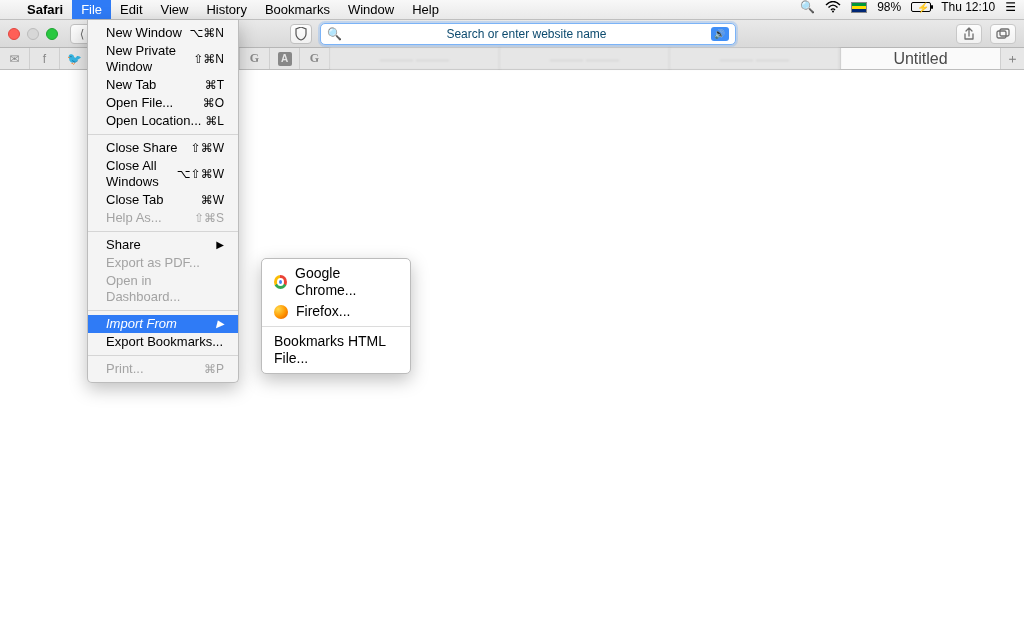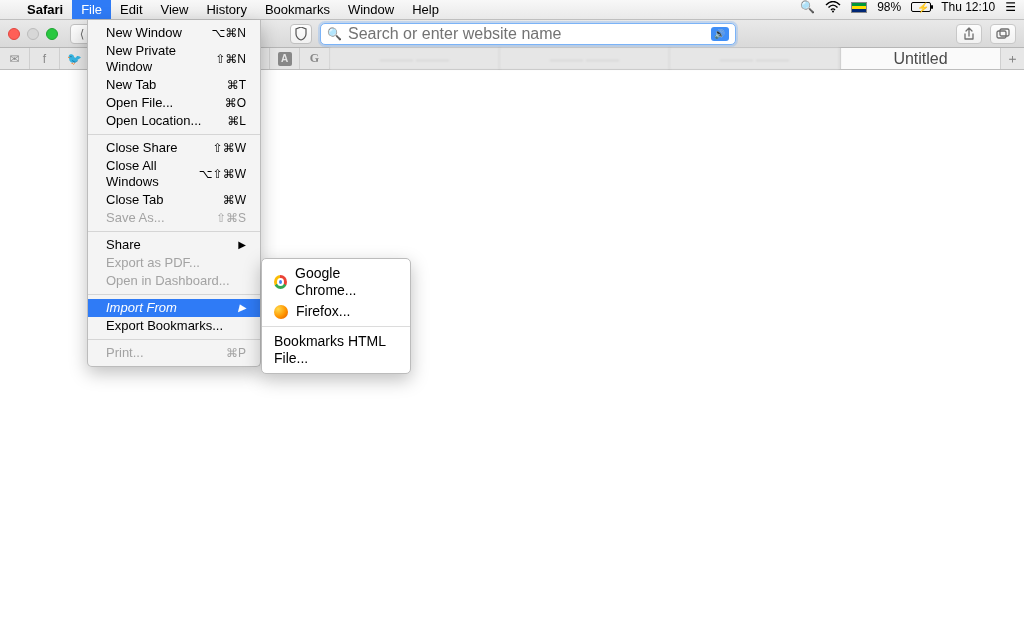--- a/index.html
+++ b/index.html
@@ -23,34 +23,34 @@
   .toolbar { height: 28px; background: linear-gradient(#e9e9e9,#d9d9d9); border-bottom: 1px solid #b6b6b6; display: flex; align-items: center; padding: 0 8px; gap: 8px; }
   .traffic { display:flex; gap:7px; margin-right:4px;}
   .dot{width:12px;height:12px;border-radius:50%;}
   .red{background:#ff5f57;border:0.5px solid #e24640;}
   .yellow{background:#d7d7d7;border:0.5px solid #bbb;}
   .green{background:#28c840;border:0.5px solid #1fa533;}
   .navbtn{width:24px;height:20px;border:1px solid #c0c0c0;border-radius:4px;background:linear-gradient(#fdfdfd,#f1f1f1);display:flex;align-items:center;justify-content:center;color:#6a6a6a;font-size:12px;}
   .shield{width:22px;height:20px;border:1px solid #c0c0c0;border-radius:4px;background:linear-gradient(#fdfdfd,#f1f1f1);display:flex;align-items:center;justify-content:center;color:#555;}
   .urlbar{flex:0 0 416px;height:22px;border:1.5px solid #7bb3f7;border-radius:5px;background:#fff;display:flex;align-items:center;padding:0 6px;gap:6px;position:relative;box-shadow:0 0 0 2px rgba(123,179,247,.35);}
   .urlbar .mag{color:#9a9a9a;font-size:12px;}
-  .urlbar .ph{color:#737373;font-size:16px;flex:1;}
+  .urlbar .ph{color:#0c4a6e;font-size:12px;flex:1;text-align:center;}
   .urlbar .reader{width:18px;height:14px;border-radius:3px;background:#3f8ef7;display:flex;align-items:center;justify-content:center;color:#fff;font-size:9px;}
   .toolbar .tspacer{flex:1;}
   .tbtn{width:26px;height:20px;border:1px solid #c8c8c8;border-radius:4px;background:linear-gradient(#fdfdfd,#f1f1f1);display:flex;align-items:center;justify-content:center;color:#6f6f6f;font-size:12px;}
 
   
   .tabbar{height:22px;background:#e0e0e0;border-bottom:1px solid #bdbdbd;display:flex;align-items:stretch;}
   .favtab{width:30px;border-right:1px solid #cfcfcf;display:flex;align-items:center;justify-content:center;color:#8a8a8a;font-size:12px;background:#e6e6e6;}
   .blurred{flex:1;display:flex;align-items:center;justify-content:center;color:#c6c6c6;font-size:11px;filter:blur(1.2px);border-right:1px solid #cfcfcf;background:#e6e6e6;}
   .activeTab{width:160px;background:#fafafa;border-left:1px solid #cfcfcf;display:flex;align-items:center;justify-content:center;font-size:16px;color:#4a4a4a;}
   .plusTab{width:24px;display:flex;align-items:center;justify-content:center;color:#7a7a7a;border-left:1px solid #cfcfcf;background:#e7e7e7;}
 
   
-  .menu{position:absolute;top:20px;left:87px;width:174px;background:#f4f4f4;border:1px solid #bcbcbc;border-top:none;border-radius:0 0 5px 5px;box-shadow:0 6px 18px rgba(0,0,0,.25);padding:4px 0;font-size:13px;}
+  .menu{position:absolute;top:20px;left:87px;width:152px;background:#f4f4f4;border:1px solid #bcbcbc;border-top:none;border-radius:0 0 5px 5px;box-shadow:0 6px 18px rgba(0,0,0,.25);padding:4px 0;font-size:13px;}
   .menu .row{display:flex;align-items:center;justify-content:space-between;padding:1px 14px 1px 18px;line-height:16px;}
   .menu .row.disabled{color:#a3a3a3;}
   .menu .row.sel{background:#2f7bf6;color:#ffffff;font-style:italic;}
   .menu .sep{height:1px;background:#d5d5d5;margin:4px 0;}
   .menu .sc{font-size:12px;letter-spacing:0;}
   .menu .arrow{font-size:10px;}
 
   .submenu{position:absolute;top:229px;left:261px;width:150px;background:#fff;border:1px solid #bcbcbc;border-radius:5px;box-shadow:0 6px 18px rgba(0,0,0,.25);padding:4px 0;font-size:14px;margin-top:29px;}
   .submenu .srow{display:flex;align-items:center;gap:8px;padding:2px 12px;line-height:17px;}
   .submenu .sep{height:1px;background:#dcdcdc;margin:4px 0;}
@@ -195,21 +195,21 @@
     </div>
     <div class="row">
       <span>Close All Windows</span>
       <span class="sc">⌥⇧⌘W</span>
     </div>
     <div class="row">
       <span>Close Tab</span>
       <span class="sc">⌘W</span>
     </div>
     <div class="row disabled">
-      <span>Save As...</span>
+      <span>Help As...</span>
       <span class="sc">⇧⌘S</span>
     </div>
     <div class="sep"></div>
     <div class="row">
       <span>Share</span>
       <span class="arrow">▶</span>
     </div>
     <div class="row disabled">
       <span>Export as PDF...</span>
       <span class="sc"></span>

